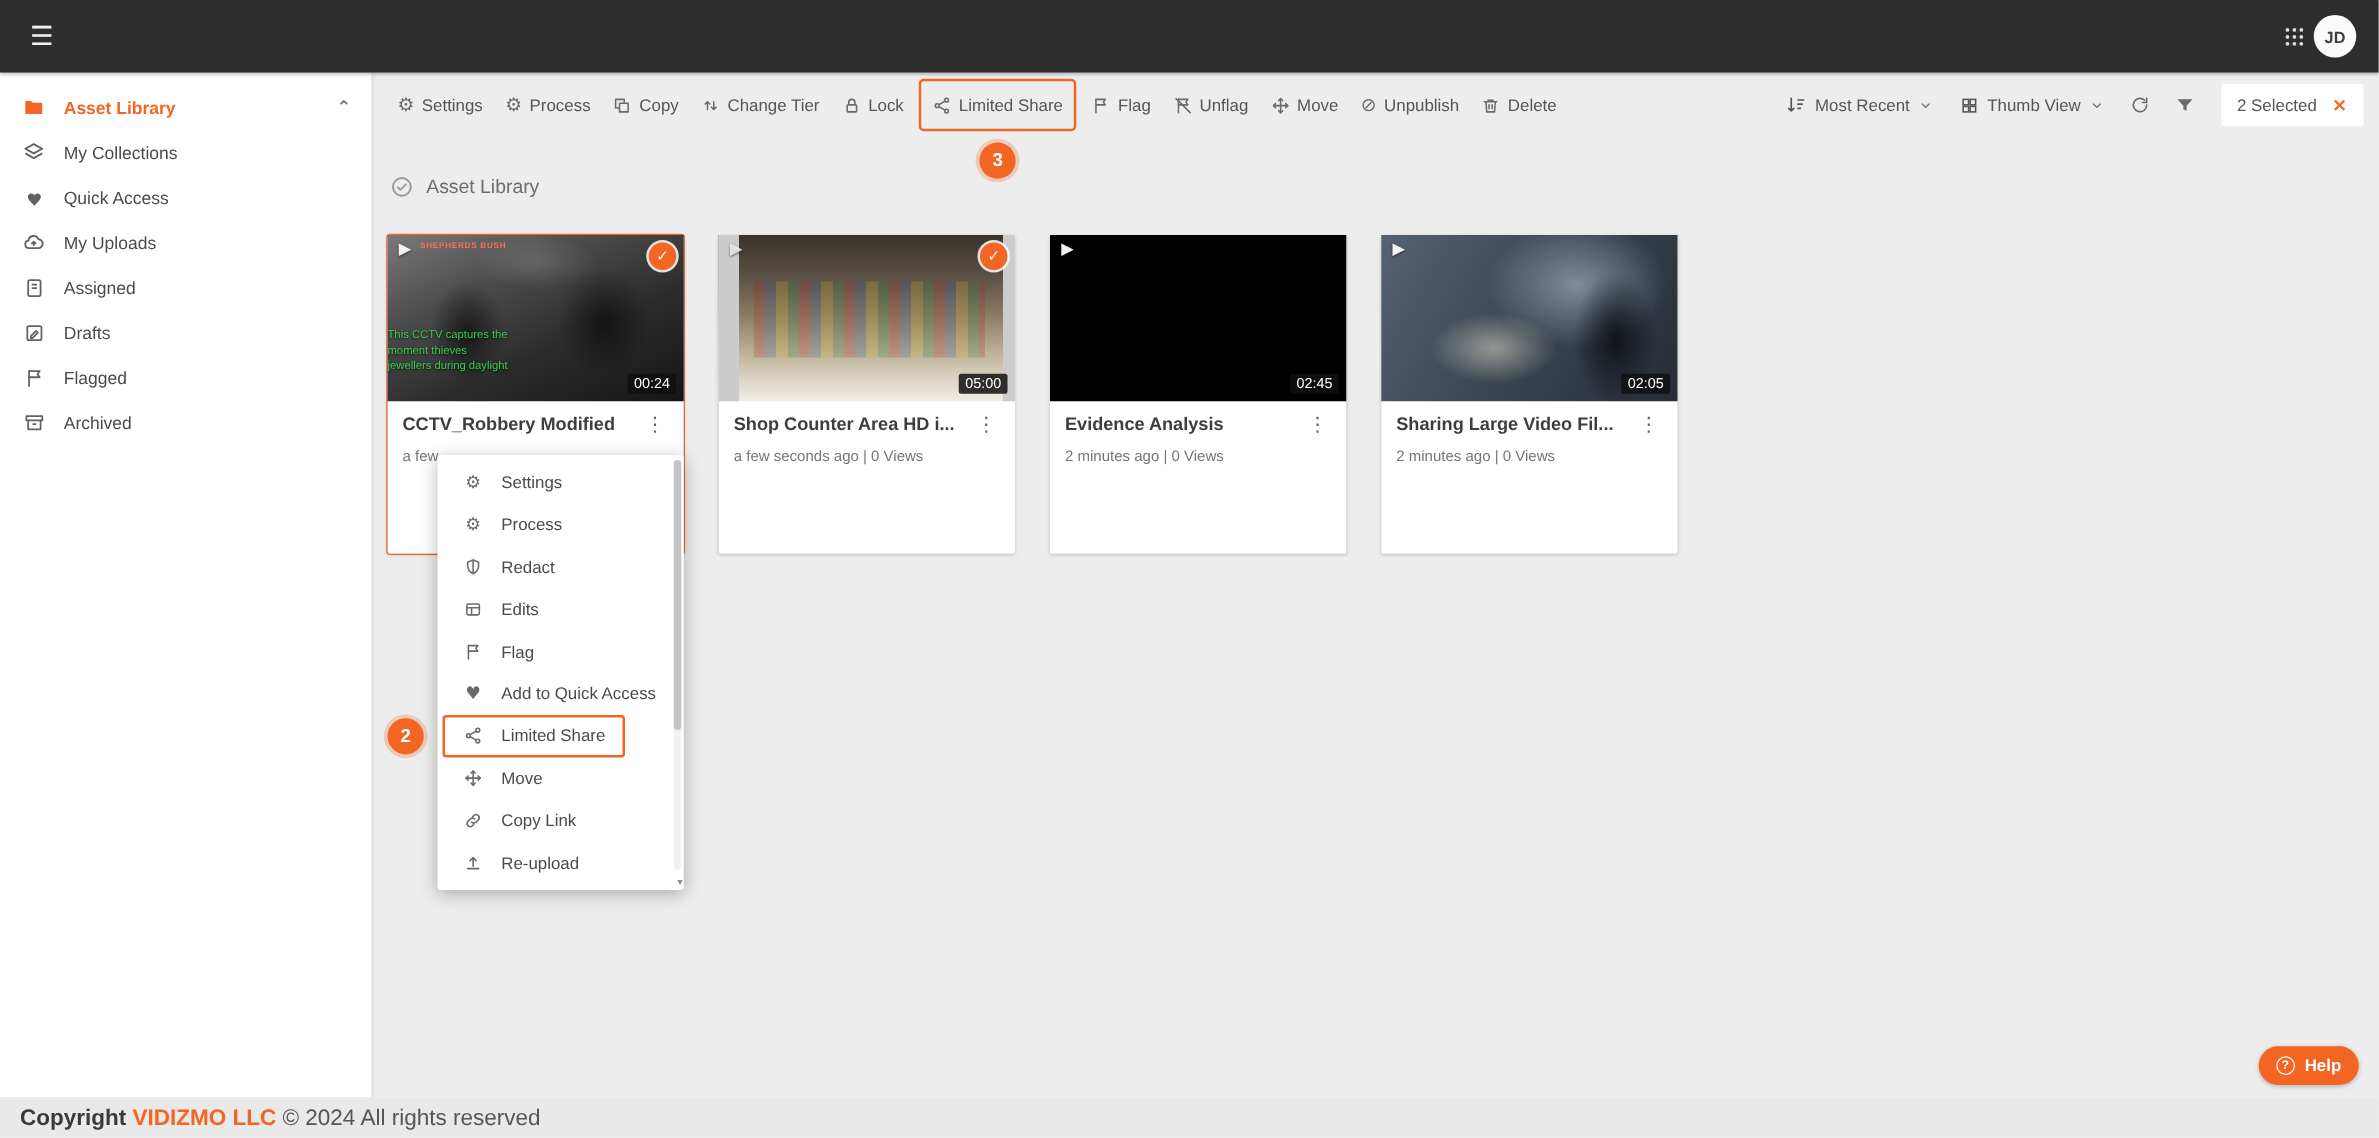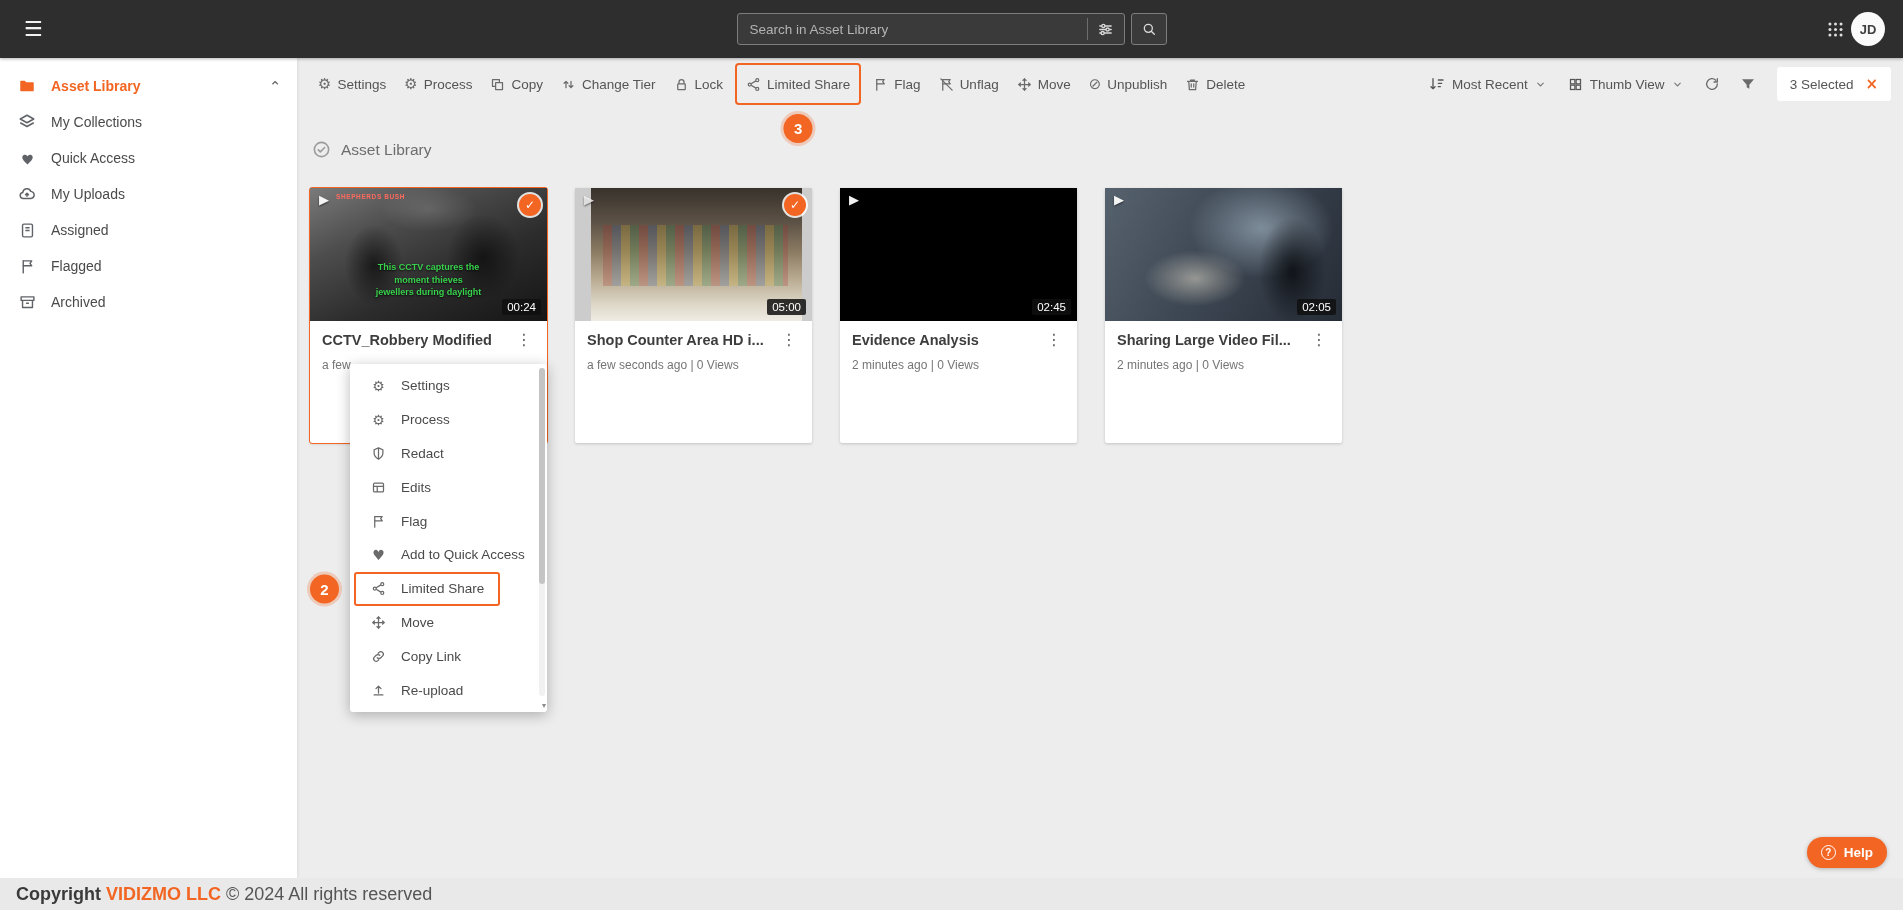--- a/index.html
+++ b/index.html
@@ -60,21 +60,21 @@
   .card-title{font-size:14.5px;font-weight:bold;color:#3d3d3d;white-space:nowrap;overflow:hidden;text-overflow:ellipsis;cursor:pointer}
   .kebab{color:#616161;font-size:16px;cursor:pointer;padding:0 3px}
   .card-meta{margin-top:10px;font-size:12px;color:#757575}
 
   .thumb-1{background:linear-gradient(155deg,#7a7a7a 0%,#4d4d4d 30%,#2c2c2c 62%,#151515 100%)}
   .thumb-1::before{content:"";position:absolute;inset:0;background:
     radial-gradient(42px 58px at 27% 58%, rgba(0,0,0,.6), transparent 70%),
     radial-gradient(52px 62px at 73% 52%, rgba(0,0,0,.55), transparent 70%),
     radial-gradient(70px 32px at 50% 16%, rgba(255,255,255,.14), transparent 70%)}
   .cctv-top{position:absolute;top:5px;left:26px;font-size:6.5px;letter-spacing:.6px;color:#ff6a5e;font-weight:bold;z-index:2}
-  .cctv-cap{position:absolute;left:0;right:0;bottom:22px;text-align:center;color:#38d14c;font-size:9px;font-weight:bold;line-height:1.4;text-shadow:0 1px 2px rgba(0,0,0,.85);z-index:2}
+  .cctv-cap{position:absolute;left:0;right:0;bottom:22px;text-align:left;color:#38d14c;font-size:9px;font-weight:normal;line-height:1.4;text-shadow:0 1px 2px rgba(0,0,0,.85);z-index:2}
   .thumb-2{background:
     linear-gradient(90deg,#cccccc 0 16px,rgba(0,0,0,0) 16px calc(100% - 10px),#cccccc calc(100% - 10px)),
     linear-gradient(180deg,#38322b 0%,#5d5246 26%,#8b7b63 48%,#b8aa90 68%,#ded8c9 88%,#efece4 100%)}
   .thumb-2::before{content:"";position:absolute;left:12%;right:10%;top:28%;bottom:26%;opacity:.45;filter:blur(.6px);background:
     repeating-linear-gradient(90deg, rgba(165,45,45,.55) 0 9px, rgba(45,85,155,.5) 9px 18px, rgba(205,175,45,.5) 18px 27px, rgba(35,125,65,.5) 27px 36px)}
   .thumb-3{background:#000}
   .thumb-4{background:
     radial-gradient(100px 70px at 66% 30%, rgba(182,202,216,.55), transparent 72%),
     radial-gradient(72px 40px at 38% 68%, rgba(222,216,200,.55), transparent 70%),
     linear-gradient(120deg,#57626f 0%,#3e4854 45%,#262c36 100%)}
@@ -101,42 +101,20 @@
   .footer{position:absolute;left:0;right:0;bottom:0;height:32px;background:#e9e9e9;display:flex;align-items:center;padding:0 16px;font-size:18px;color:#555;gap:5px;z-index:15}
   .footer .cpy{color:#3a3a3a;font-weight:bold}
   .footer .brand{color:#f26522;font-weight:bold}
 </style>
 </head>
 <body>
 
 <header class="topbar">
   <span class="hamburger gi">☰</span>
 
-  <div class="search-wrap">
-    <div class="search-box">
-      <input class="search-input" type="text" placeholder="Search in Asset Library" style="">
-      <span class="vdiv"></span>
-      <span class="icon-btn">
-        <svg width="17" height="17" viewBox="0 0 24 24" fill="none" stroke="currentColor" stroke-width="2" stroke-linecap="round">
-          <path d="M4 7h16M4 12h16M4 17h16"></path>
-          <circle cx="9" cy="7" r="2.2" fill="#3a3a3a"></circle>
-            <circle cx="15" cy="12" r="2.2" fill="#3a3a3a"></circle>
-            <circle cx="8" cy="17" r="2.2" fill="#3a3a3a"></circle>
-        </svg>
-      </span>
-    </div>
-    <span class="icon-btn search-btn">
-      <span class="ic">
-        <svg width="16" height="16" viewBox="0 0 24 24" fill="none" stroke="currentColor" stroke-width="2" stroke-linecap="round">
-          <circle cx="11" cy="11" r="6"></circle>
-            <path d="M20 20l-4.6-4.6"></path>
-        </svg>
-      </span>
-    </span>
-  </div>
 
   <div class="topbar-right">
     <span class="apps ic">
       <svg width="19" height="19" viewBox="0 0 24 24" fill="currentColor">
         <circle cx="5" cy="5" r="1.9"></circle>
           <circle cx="12" cy="5" r="1.9"></circle>
           <circle cx="19" cy="5" r="1.9"></circle>
         <circle cx="5" cy="12" r="1.9"></circle>
           <circle cx="12" cy="12" r="1.9"></circle>
           <circle cx="19" cy="12" r="1.9"></circle>
@@ -189,20 +167,29 @@
     <span class="ic">
       <svg width="17" height="17" viewBox="0 0 24 24" fill="none" stroke="currentColor" stroke-width="2" stroke-linejoin="round">
           <rect x="5" y="3" width="14" height="18" rx="2"></rect>
           <path d="M9 8h6M9 12h6"></path>
         </svg>
     </span>
     <span>Assigned</span>
   </div>
   <div class="side-item">
     <span class="ic">
+      <svg width="17" height="17" viewBox="0 0 24 24" fill="none" stroke="currentColor" stroke-width="2" stroke-linejoin="round">
+          <rect x="4" y="4" width="16" height="16" rx="2"></rect>
+          <path d="M8 15.5l6-6 2 2-6 6H8z"></path>
+        </svg>
+    </span>
+    <span>Drafts</span>
+  </div>
+  <div class="side-item">
+    <span class="ic">
       <svg width="17" height="17" viewBox="0 0 24 24" fill="none" stroke="currentColor" stroke-width="2" stroke-linecap="round" stroke-linejoin="round">
           <path d="M6 21V4"></path>
           <path d="M6 4h12l-2.5 3.5L18 11H6"></path>
         </svg>
     </span>
     <span>Flagged</span>
   </div>
   <div class="side-item">
     <span class="ic">
       <svg width="17" height="17" viewBox="0 0 24 24" fill="none" stroke="currentColor" stroke-width="2" stroke-linejoin="round">
@@ -346,21 +333,21 @@
       </span>
     </span>
     <span class="tb-item">
       <span class="ic">
         <svg width="16" height="16" viewBox="0 0 24 24" fill="currentColor">
             <path d="M3 5h18l-7 8v6l-4-2v-4z"></path>
           </svg>
       </span>
     </span>
     <span class="selected-pill">
-      <span>3 Selected</span>
+      <span>2 Selected</span>
       <span class="x gi">×</span>
     </span>
   </div>
 </div>
 
 <div class="heading">
   <span class="ic">
     <svg width="19" height="19" viewBox="0 0 24 24" fill="none" stroke="currentColor" stroke-width="2" stroke-linecap="round" stroke-linejoin="round">
         <circle cx="12" cy="12" r="9"></circle>
         <path d="M8 12.5l2.5 2.5L16 9.5"></path>

